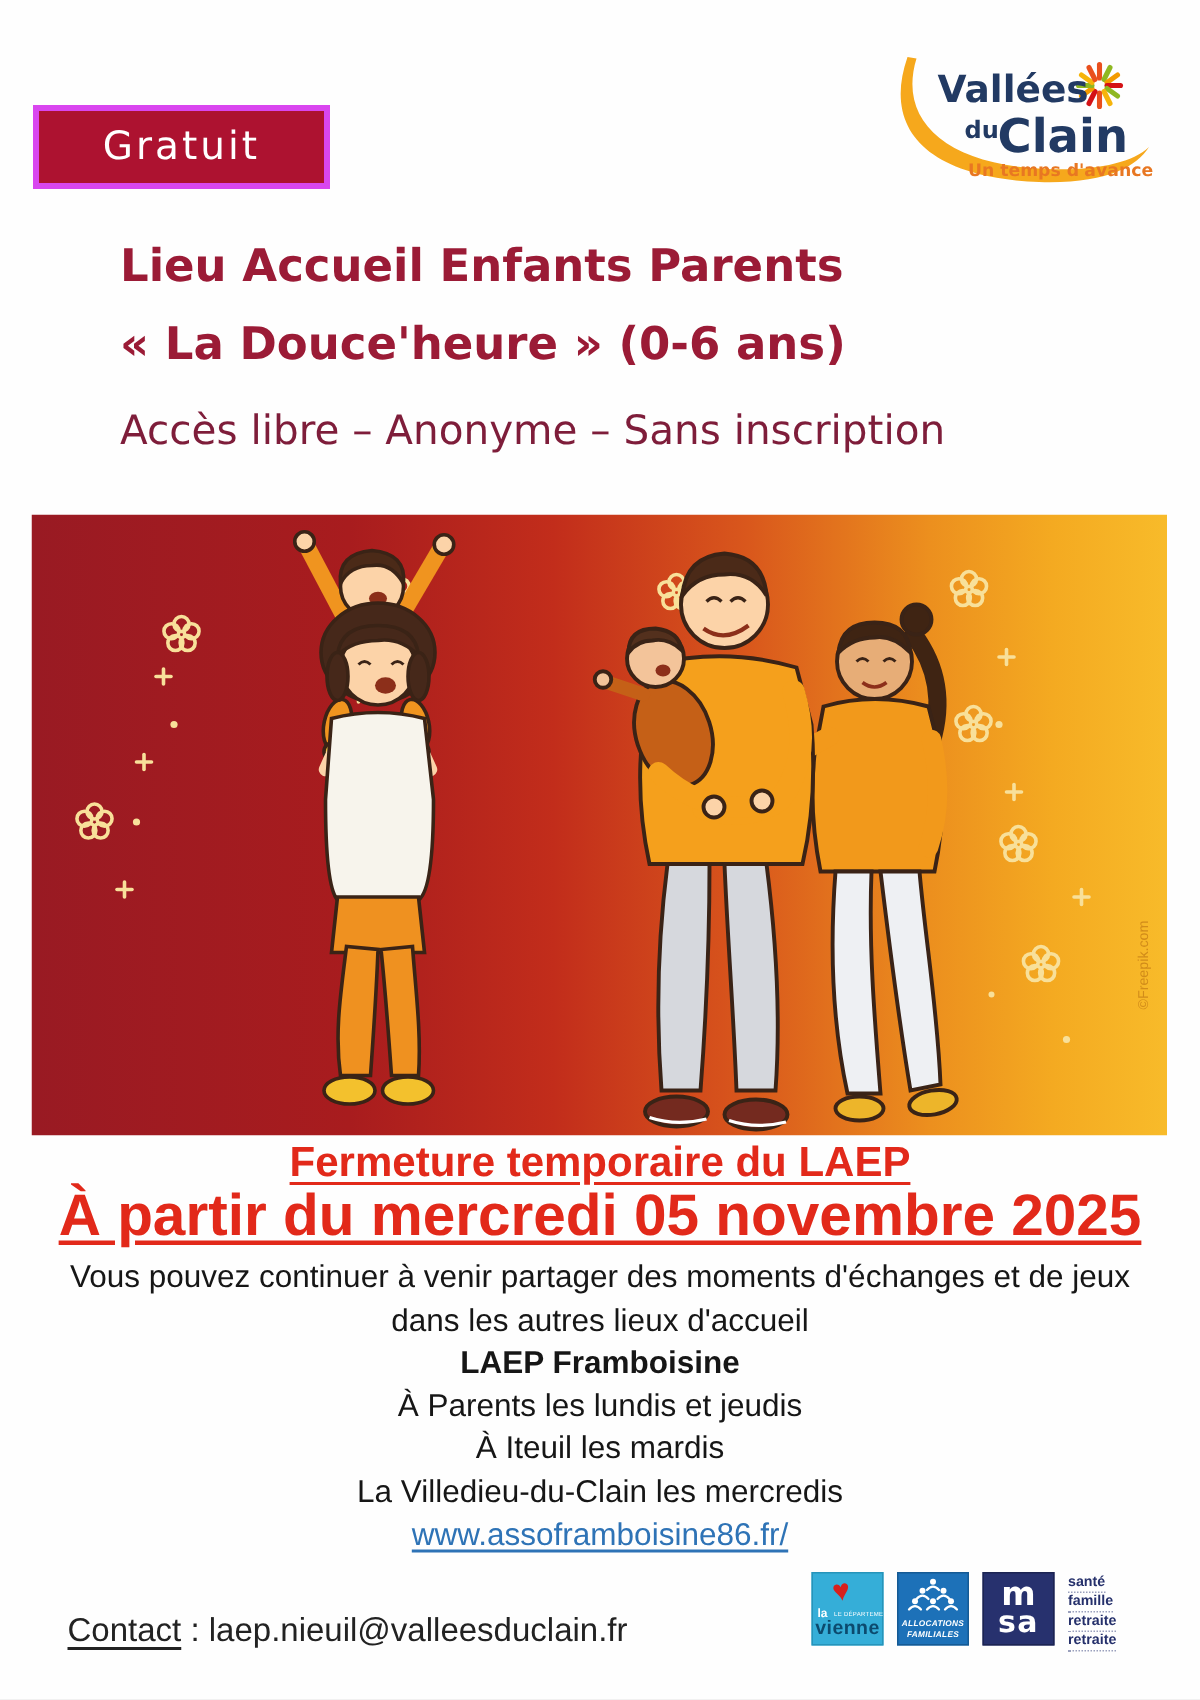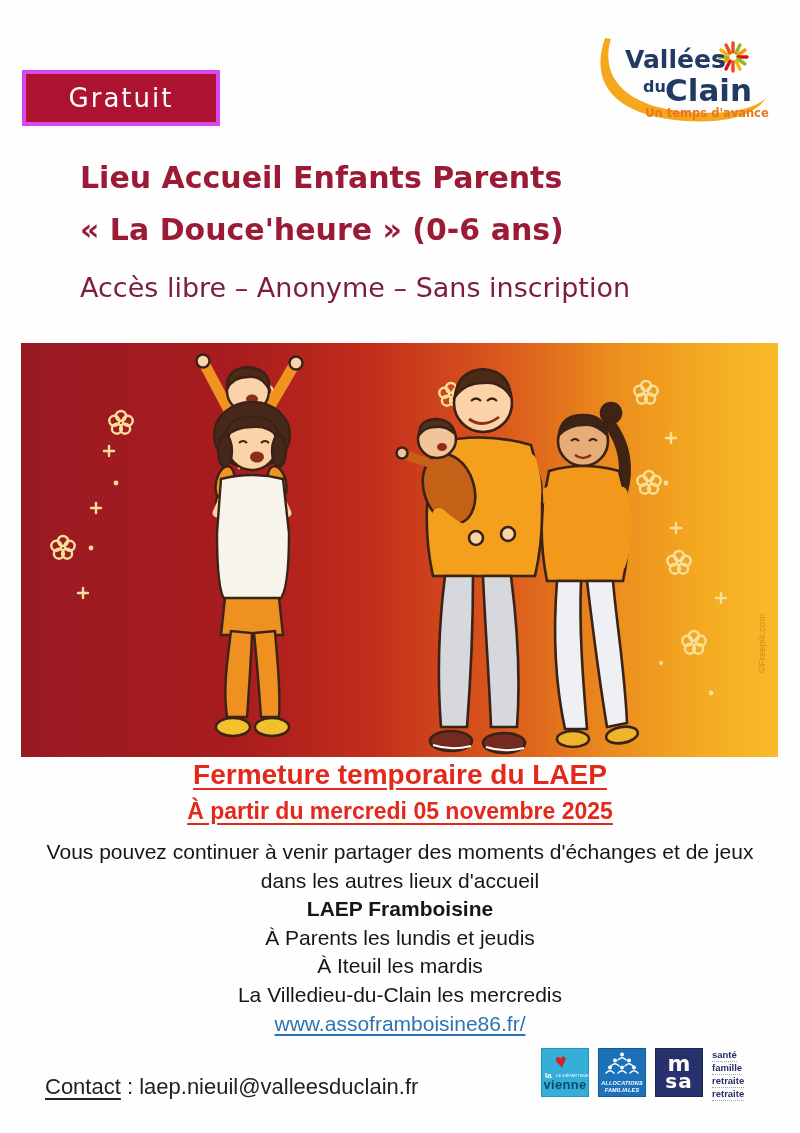--- a/index.html
+++ b/index.html
@@ -29,21 +29,21 @@
     font-size:27px;color:#7e1d3a;
   }
   
   .illustration{position:absolute;left:21px;top:343px;width:757px;height:414px;}
   
   .notice{
     position:absolute;left:0;top:758px;width:100%;text-align:center;
     color:#e2291a;font-weight:700;
   }
   .notice .n1{font-size:28px;line-height:34px;text-decoration:underline;text-underline-offset:4px;}
-  .notice .n2{font-size:23px;line-height:38px;text-decoration:underline;text-underline-offset:4px;}
+  .notice .n2{font-size:39px;line-height:38px;text-decoration:underline;text-underline-offset:4px;}
   
   .bodytext{
     position:absolute;left:0;top:838px;width:100%;text-align:center;
     font-size:21px;line-height:28.6px;color:#161616;
   }
   .bodytext .bold{font-weight:700;}
   .bodytext a{color:#2e73b6;text-decoration:underline;text-underline-offset:3px;}
   
   .contact{
     position:absolute;left:45px;top:1074px;font-size:22px;color:#222;

